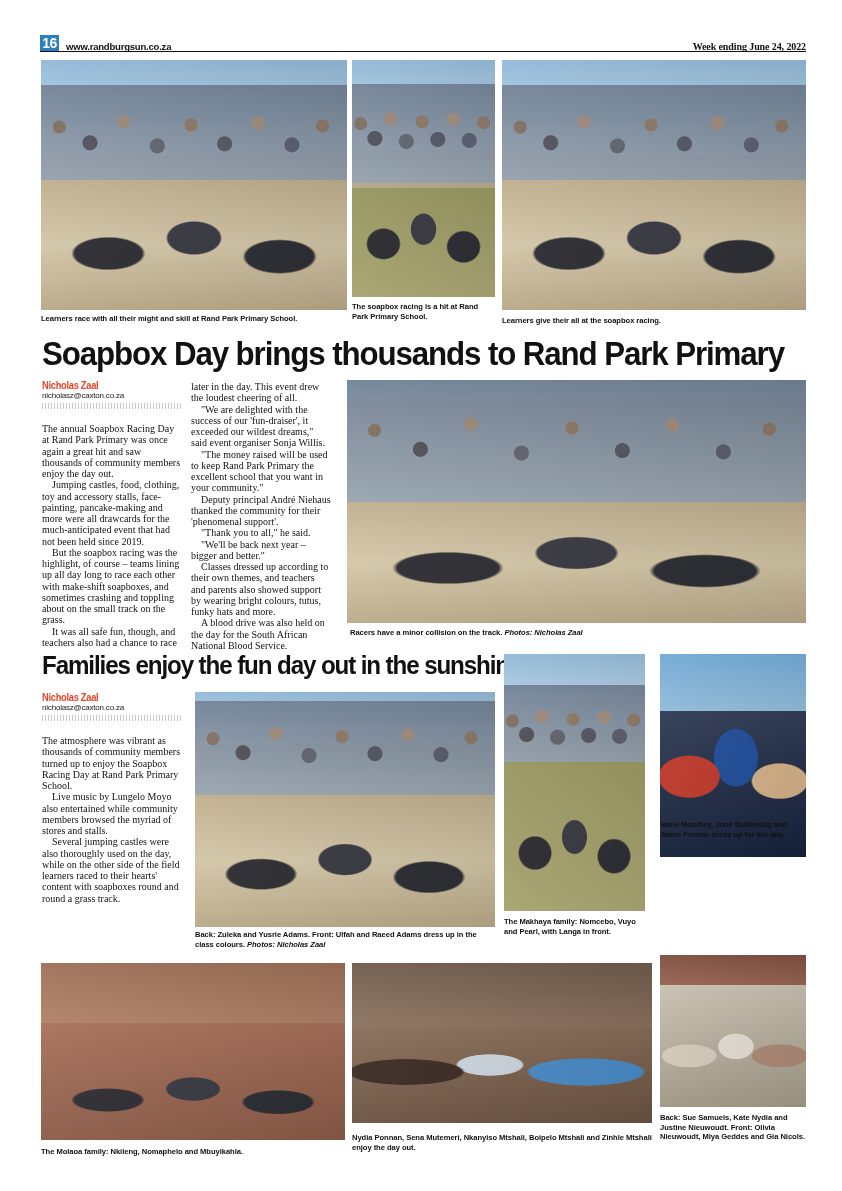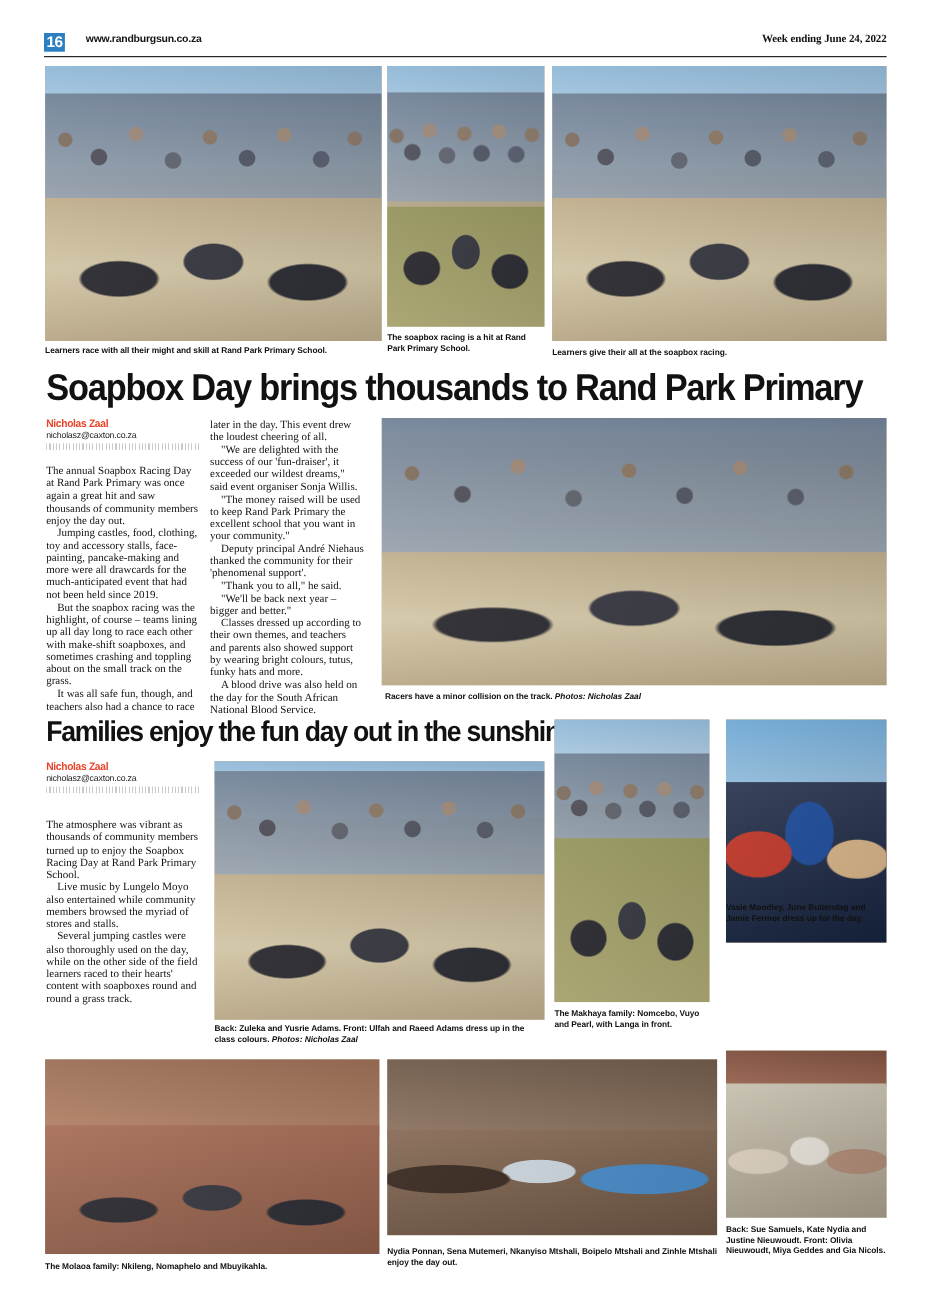--- a/index.html
+++ b/index.html
@@ -13,21 +13,21 @@
     position: relative;
     overflow: hidden;
   }
 
   .page { position: relative; width: 842px; height: 1191px; padding: 0; }
 
   
   .masthead {
     position: absolute;
     left: 40px; top: 30px; width: 766px; height: 22px;
-    display: flex; align-items: flex-start; gap: 12px;
+    display: flex; align-items: flex-end;
   }
   .folio-box {
     background: #2b7fc0;
     color: #ffffff;
     font-weight: bold;
     font-size: 14px;
     line-height: 17px;
     height: 17px;
     min-width: 19px;
     text-align: center;
@@ -257,21 +257,21 @@
   </div>
 
   <div class="headline headline-2">Families enjoy the fun day out in the sunshine</div>
 
   <div class="byline" style="left:42px; top:692px; width:140px;">
     <div class="byline-name">Nicholas Zaal</div>
     <div class="byline-email">nicholasz@caxton.co.za</div>
     <div class="byline-dots"></div>
   </div>
 
-  <div class="col" style="left:42px; top:735px; width:144px;margin-top:10px;">
+  <div class="col" style="left:42px; top:735px; width:144px;">
     <p class="first">The atmosphere was vibrant as thousands of community members turned up to enjoy the Soapbox Racing Day at Rand Park Primary School.</p>
     <p>Live music by Lungelo Moyo also entertained while community members browsed the myriad of stores and stalls.</p>
     <p>Several jumping castles were also thoroughly used on the day, while on the other side of the field learners raced to their hearts' content with soapboxes round and round a grass track.</p>
   </div>
 
   <div class="photo" style="left:195px; top:692px; width:300px; height:235px;">
     <div class="sky" style="height:22%;"></div>
     <div class="crowd" style="top:4%; height:40%;"></div>
     <div class="ground" style="height:56%;"></div>
     <div class="subjects"></div>

